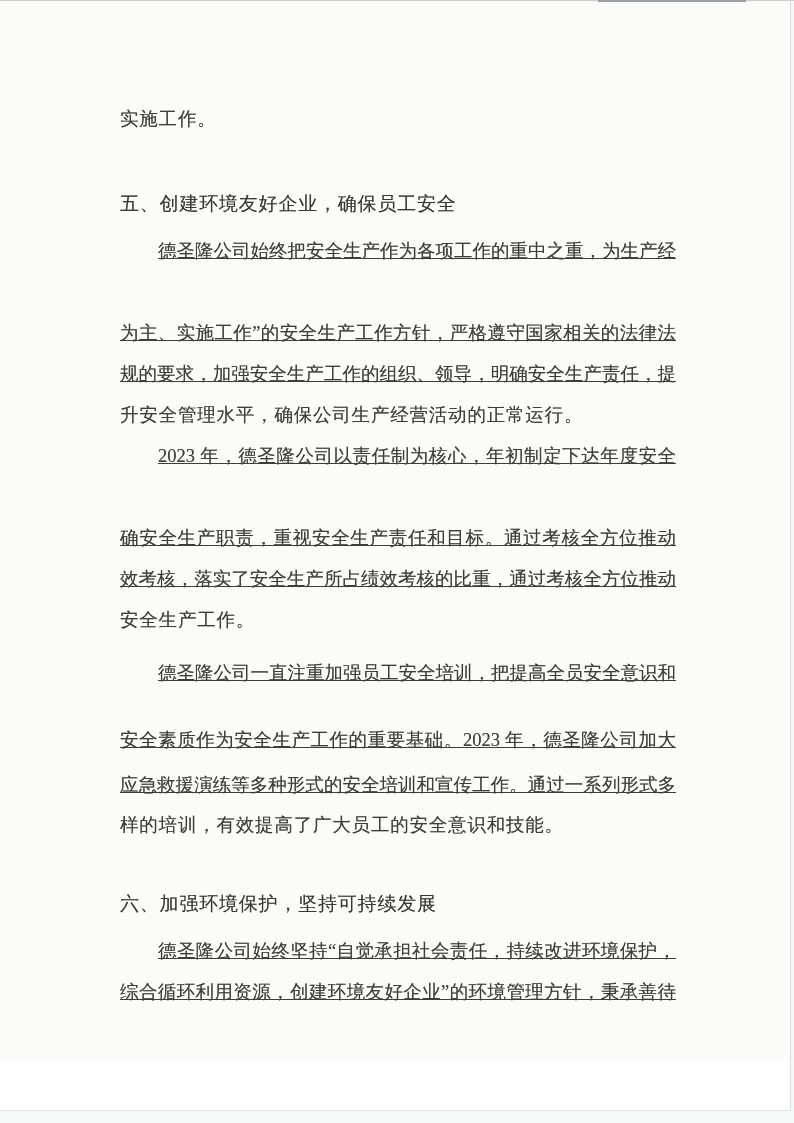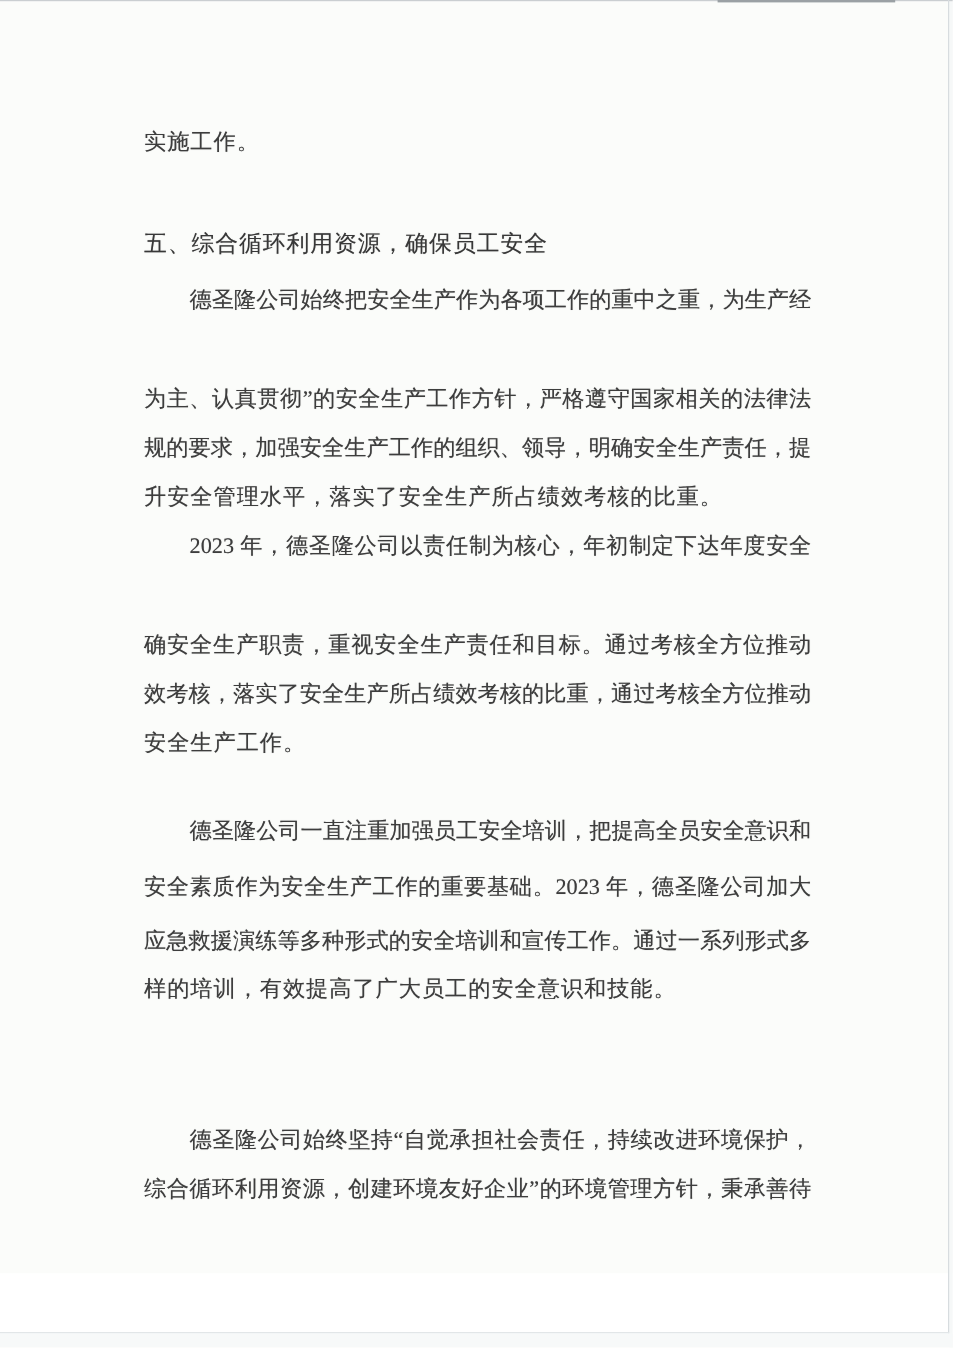--- a/index.html
+++ b/index.html
@@ -49,20 +49,21 @@
     line-height: 24px;
     font-size: 18.5px;
     color: #3d3d3d;
     text-shadow: 0 0 0.6px rgba(64,64,64,0.55);
     box-sizing: border-box;
     white-space: normal;
   }
   .fill {
     text-align: justify;
     text-align-last: justify;
+    text-decoration: underline;
   }
   .end {
     text-align: left;
     letter-spacing: 0.8px;
   }
   .indent { padding-left: 38px; }
   .heading {
     font-size: 19px;
     letter-spacing: 0.8px;
     color: #383838;
@@ -75,34 +76,35 @@
 
   <div class="right-strip"></div>
   <div class="bottom-strip"></div>
   <div class="edge-top"></div>
   <div class="edge-top-dark"></div>
   <div class="edge-right"></div>
   <div class="edge-bottom"></div>
 
   <div class="line end" style="top:107px">实施工作。</div>
 
-  <div class="line heading" style="top:192px">五、综合循环利用资源，确保员工安全</div>
+  <div class="line heading" style="top:192px">五、创建环境友好企业，确保员工安全</div>
 
   <div class="line fill indent" style="top:239px">德圣隆公司始终把安全生产作为各项工作的重中之重，为生产经</div>
-  <div class="line fill" style="top:321px">为主、认真贯彻”的安全生产工作方针，严格遵守国家相关的法律法</div>
+  <div class="line fill" style="top:321px">为主、实施工作”的安全生产工作方针，严格遵守国家相关的法律法</div>
   <div class="line fill" style="top:362px">规的要求，加强安全生产工作的组织、领导，明确安全生产责任，提</div>
-  <div class="line end" style="top:403px">升安全管理水平，落实了安全生产所占绩效考核的比重。</div>
+  <div class="line end" style="top:403px">升安全管理水平，确保公司生产经营活动的正常运行。</div>
 
   <div class="line fill indent" style="top:444px">2023 年，德圣隆公司以责任制为核心，年初制定下达年度安全</div>
   <div class="line fill" style="top:526px">确安全生产职责，重视安全生产责任和目标。通过考核全方位推动</div>
   <div class="line fill" style="top:567px">效考核，落实了安全生产所占绩效考核的比重，通过考核全方位推动</div>
   <div class="line end" style="top:608px">安全生产工作。</div>
 
-  <div class="line fill indent" style="top:681px">德圣隆公司一直注重加强员工安全培训，把提高全员安全意识和</div>
+  <div class="line fill indent" style="top:661px">德圣隆公司一直注重加强员工安全培训，把提高全员安全意识和</div>
   <div class="line fill" style="top:728px">安全素质作为安全生产工作的重要基础。2023 年，德圣隆公司加大</div>
   <div class="line fill" style="top:773px">应急救援演练等多种形式的安全培训和宣传工作。通过一系列形式多</div>
   <div class="line end" style="top:813px">样的培训，有效提高了广大员工的安全意识和技能。</div>
 
+  <div class="line heading" style="top:892px">六、加强环境保护，坚持可持续发展</div>
 
   <div class="line fill indent" style="top:939px">德圣隆公司始终坚持“自觉承担社会责任，持续改进环境保护，</div>
   <div class="line fill" style="top:980px">综合循环利用资源，创建环境友好企业”的环境管理方针，秉承善待</div>
 
 </div>
 
 </body></html>

